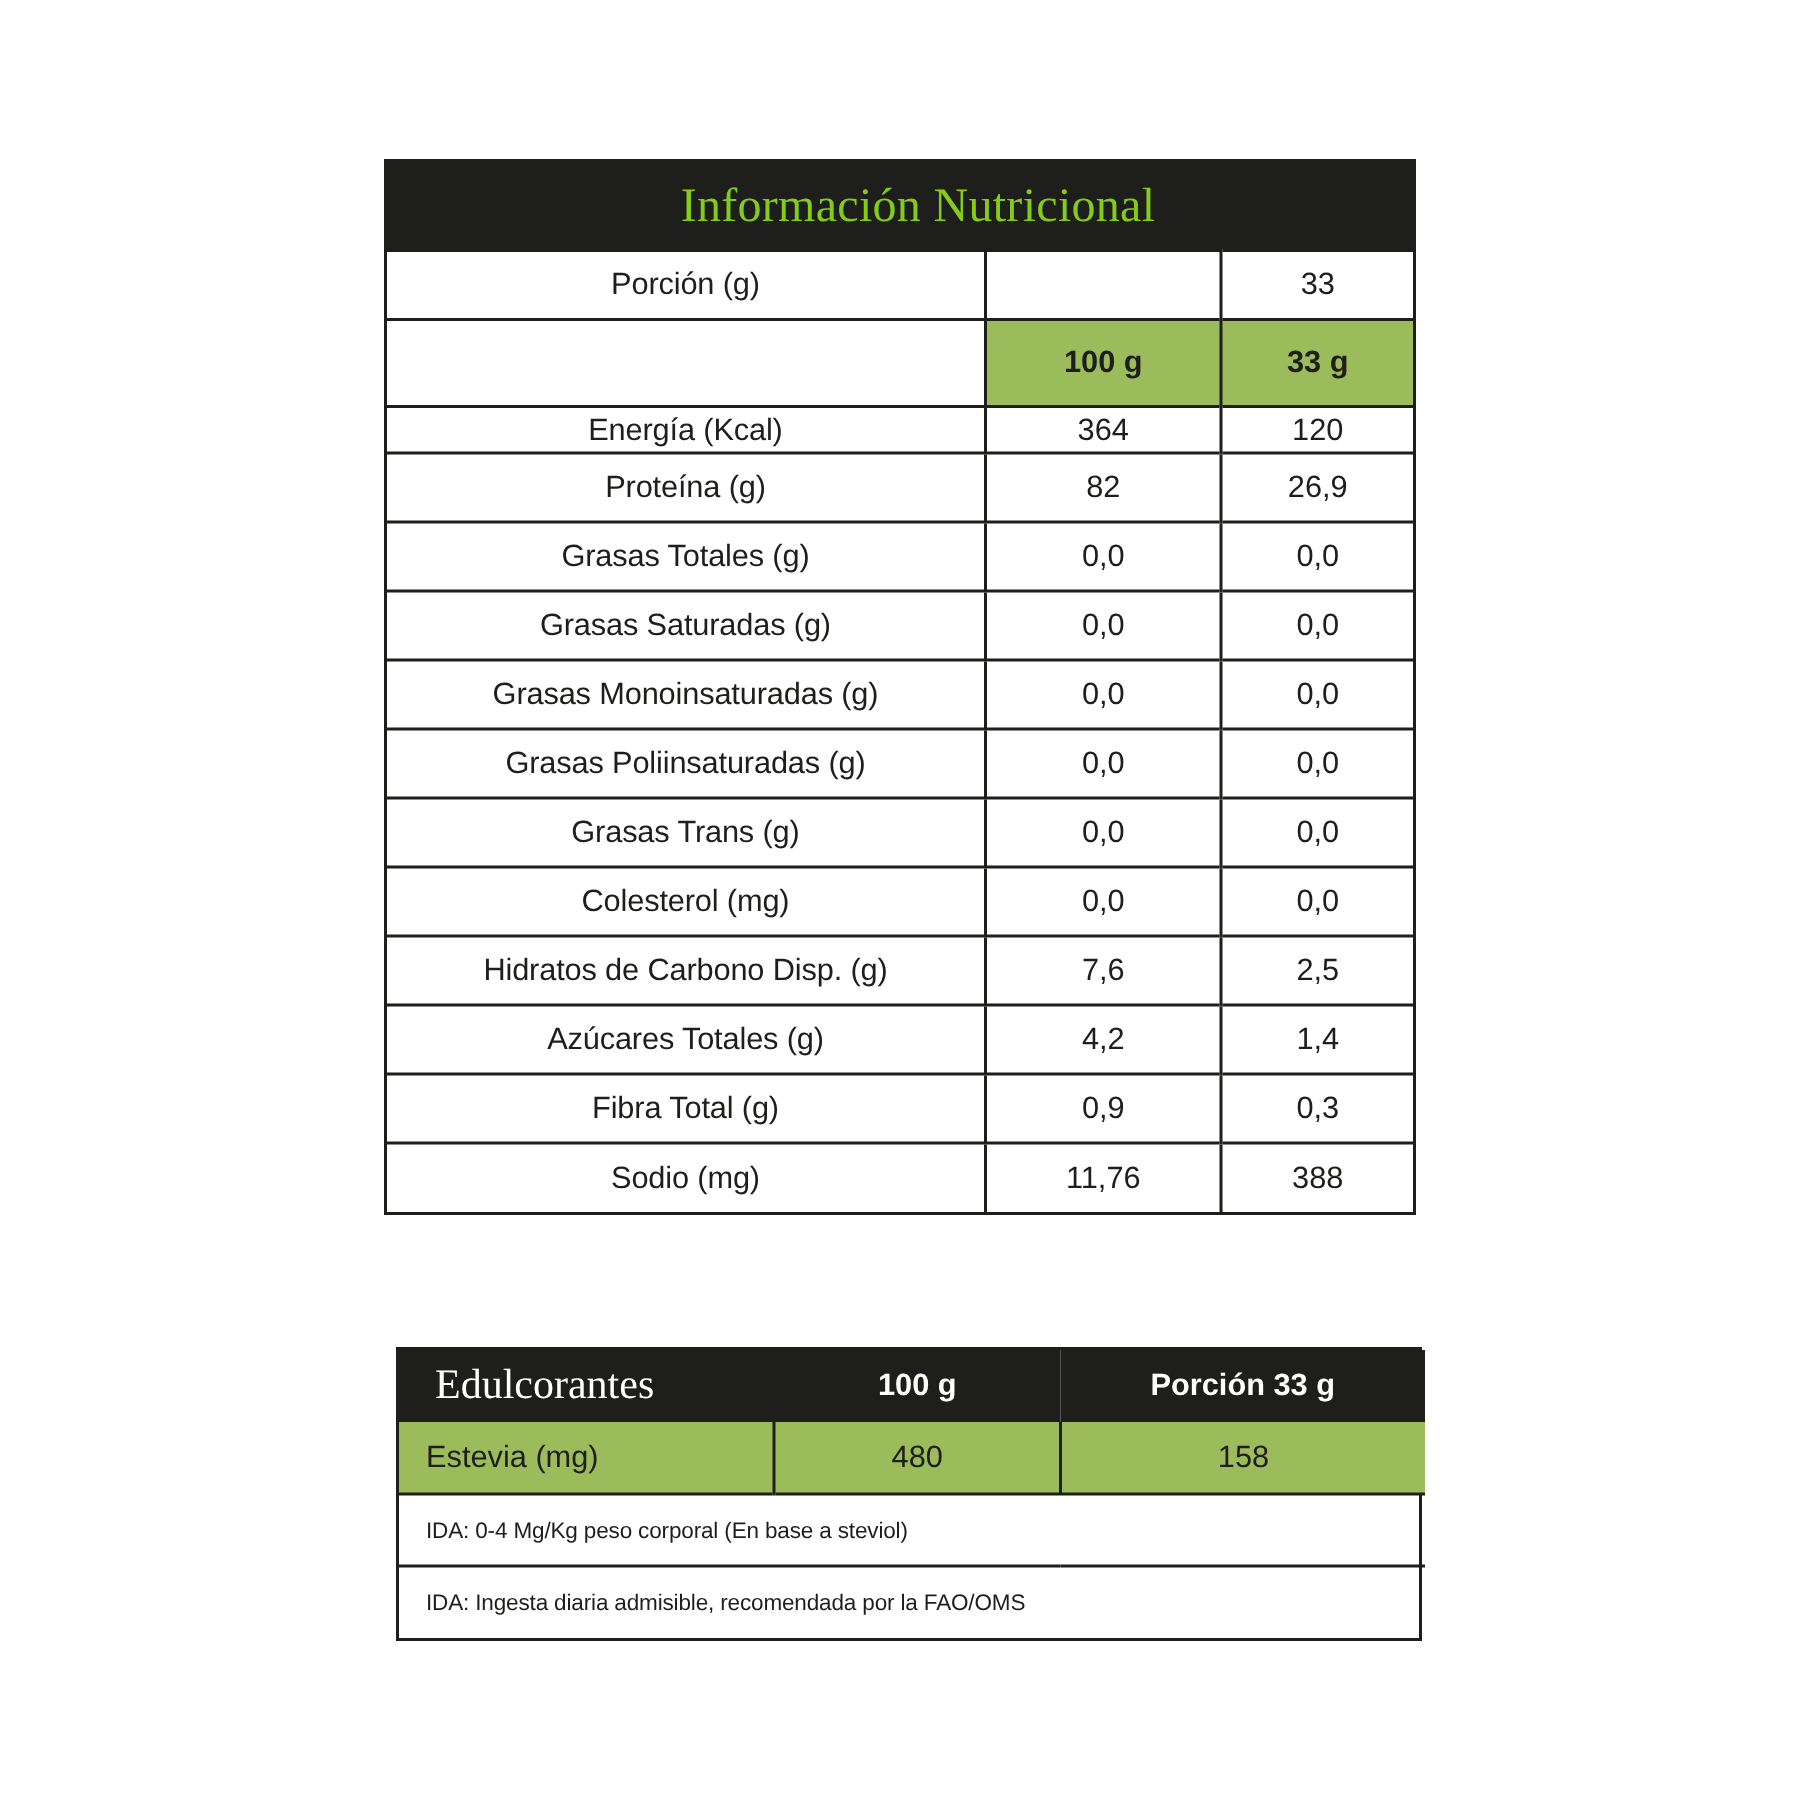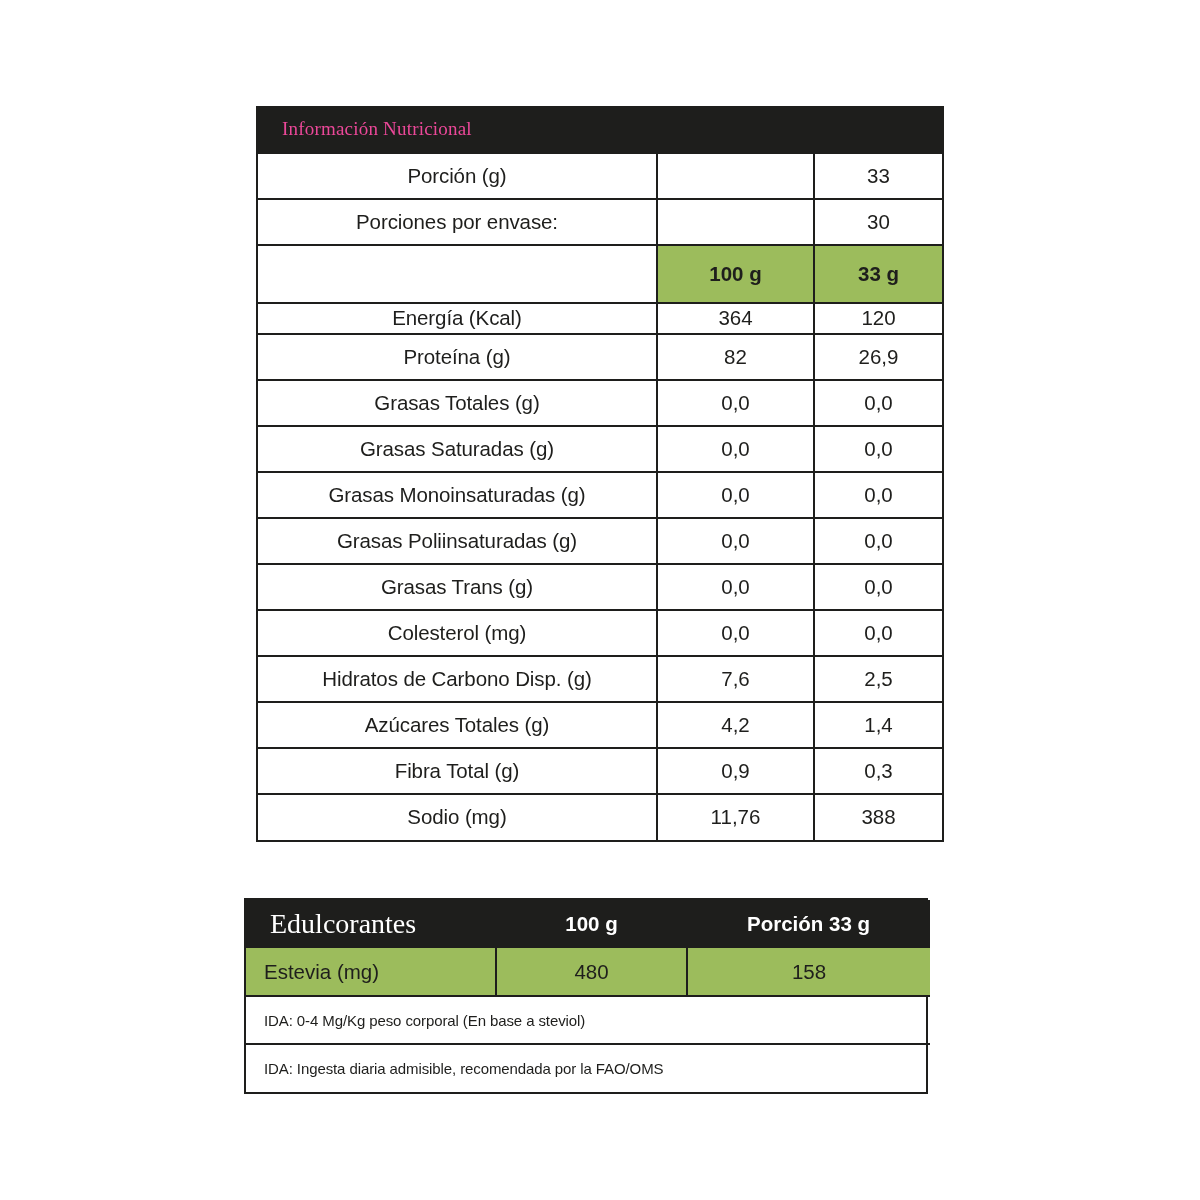--- a/index.html
+++ b/index.html
@@ -27,27 +27,28 @@
     left: 256px;
     top: 106px;
     width: 688px;
     box-sizing: border-box;
     border: 2px solid #1e1e1c;
     background: #ffffff;
   }
 
   .panel-title {
     background: #1e1e1c;
-    color: #ec4899;
+    color: #84cc16;
     font-family: "Liberation Serif", serif;
-    font-size: 19px;
+    font-size: 32px;
     font-weight: 400;
     letter-spacing: 0.2px;
     padding: 11px 0 12px 24px;
     line-height: 1.1;
+    text-align: center;
   }
 
   table.ntable {
     width: 100%;
     border-collapse: collapse;
     table-layout: fixed;
   }
 
   table.ntable td {
     border-top: 2px solid #1e1e1c;
@@ -81,21 +82,21 @@
     font-size: 20.5px;
   }
   tr.units-row td.c-label { background: #ffffff; }
 
   
   tr.first-data td { height: 31px; }
 
   
   .sweetener-panel {
     position: absolute;
-    left: 244px;
+    left: 264px;
     top: 898px;
     width: 684px;
     box-sizing: border-box;
     border: 2px solid #1e1e1c;
     background: #ffffff;
   }
 
   table.stable {
     width: 100%;
     border-collapse: collapse;
@@ -165,25 +166,20 @@
         <col class="col-label">
           <col class="col-100">
           <col class="col-33">
       </colgroup>
       <tbody>
 
         <tr>
           <td class="c-label">Porción (g)</td>
           <td class="c-val"></td>
           <td class="c-val">33</td>
-        </tr>
-        <tr>
-          <td class="c-label">Porciones por envase:</td>
-          <td class="c-val"></td>
-          <td class="c-val">30</td>
         </tr>
 
         <tr class="units-row">
           <td class="c-label"></td>
           <td class="c-val">100 g</td>
           <td class="c-val">33 g</td>
         </tr>
 
         <tr class="first-data">
           <td class="c-label">Energía (Kcal)</td>

